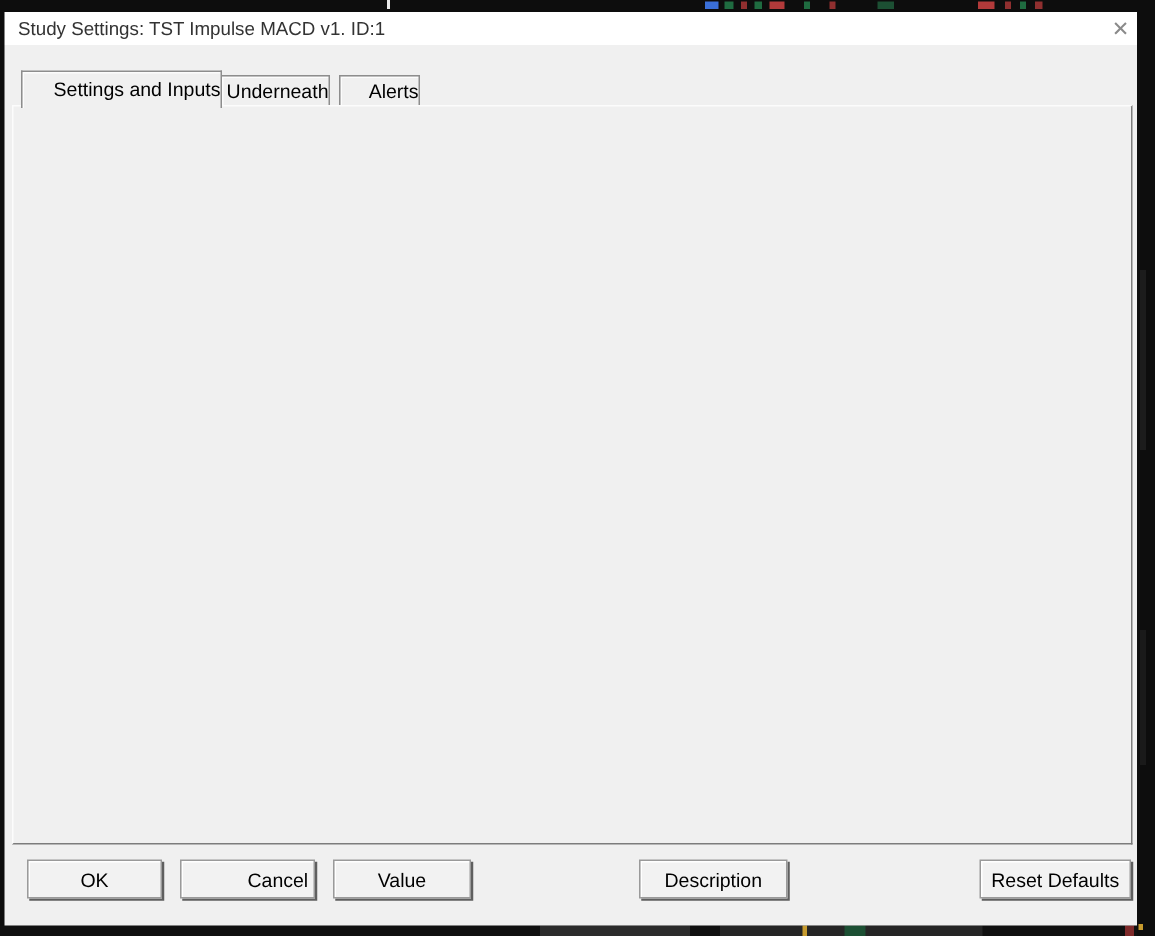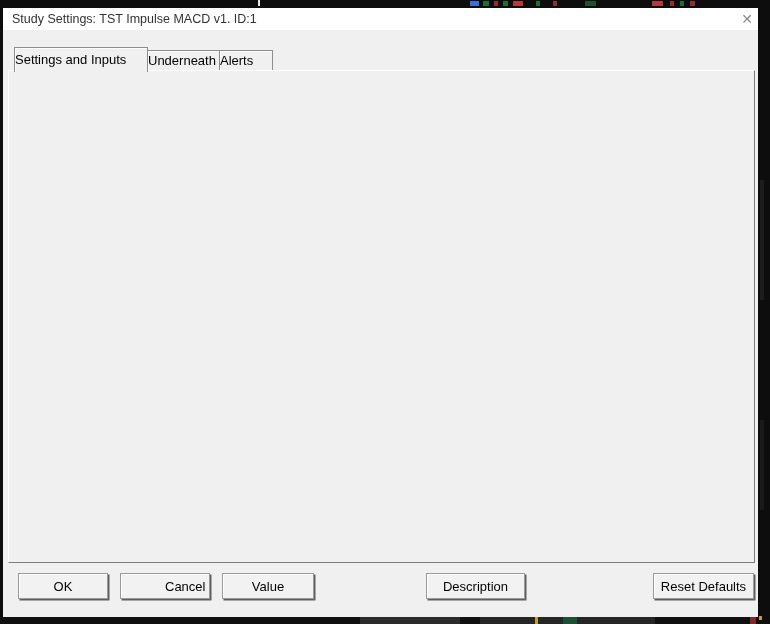--- a/index.html
+++ b/index.html
@@ -16,26 +16,26 @@
   .bg-left-sliver{left:0;top:30px;width:3px;height:43px;}
   .mark{position:absolute;top:1px;height:5px;}
   .bmark{position:absolute;top:1px;height:5px;}
   
   .titlebar{position:absolute;left:3px;top:8px;width:755px;height:22px;background:#ffffff;}
   .title-text{position:absolute;left:9px;top:4px;font-size:12.5px;color:#333;}
   .close-x{position:absolute;left:735px;top:2px;width:18px;height:18px;
     font-size:14px;color:#8a8a8a;text-align:center;line-height:18px;cursor:default;}
   .dialog-body{position:absolute;left:3px;top:30px;width:755px;height:587px;background:#f0f0f0;}
   
-  .tab{position:absolute;background:#f0f0f0;font-size:13px;text-align:left;
+  .tab{position:absolute;background:#f0f0f0;font-size:13px;text-align:right;
     border:1px solid #8d8d8d;border-bottom:none;
     box-shadow:inset 1px 1px 0 #fcfcfc;}
   .tab-active{left:14px;top:47px;width:132px;height:24px;line-height:24px;z-index:3;}
   .tab-2{left:147px;top:50px;width:71px;height:20px;line-height:20px;z-index:1;}
-  .tab-3{left:219px;top:50px;width:52px;height:20px;line-height:20px;z-index:1;}
+  .tab-3{left:226px;top:50px;width:52px;height:20px;line-height:20px;z-index:1;}
   .tab-page{position:absolute;left:8px;top:70px;width:745px;height:491px;background:#f0f0f0;
     border:1px solid;border-color:#fcfcfc #7c7c7c #7c7c7c #fcfcfc;z-index:2;}
   
   .lbl{position:absolute;font-size:13px;white-space:pre-line;}
   .field{position:absolute;background:#fff;border:1px solid #767676;
     box-shadow:inset 1px 1px 0 #d9d9d9;font-size:13px;}
   .field .txt{position:absolute;left:5px;top:3px;white-space:pre;}
   .combo-btn{position:absolute;right:1px;top:1px;bottom:1px;width:18px;background:#f0f0f0;
     border:1px solid;border-color:#fdfdfd #7d7d7d #7d7d7d #fdfdfd;}
   .combo-btn .arr{position:absolute;left:50%;top:50%;margin:-2px 0 0 -4px;width:0;height:0;

